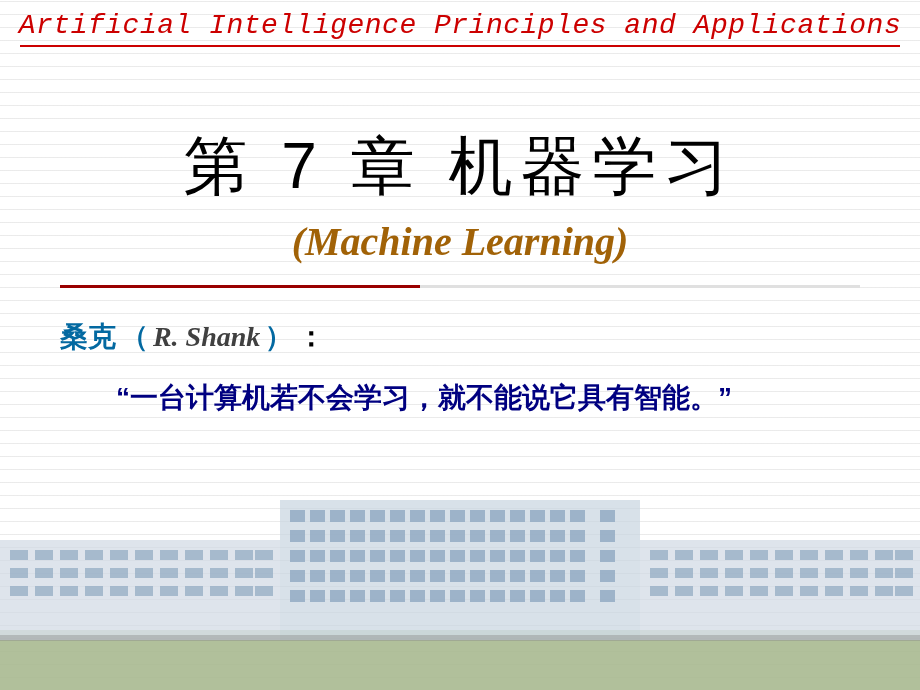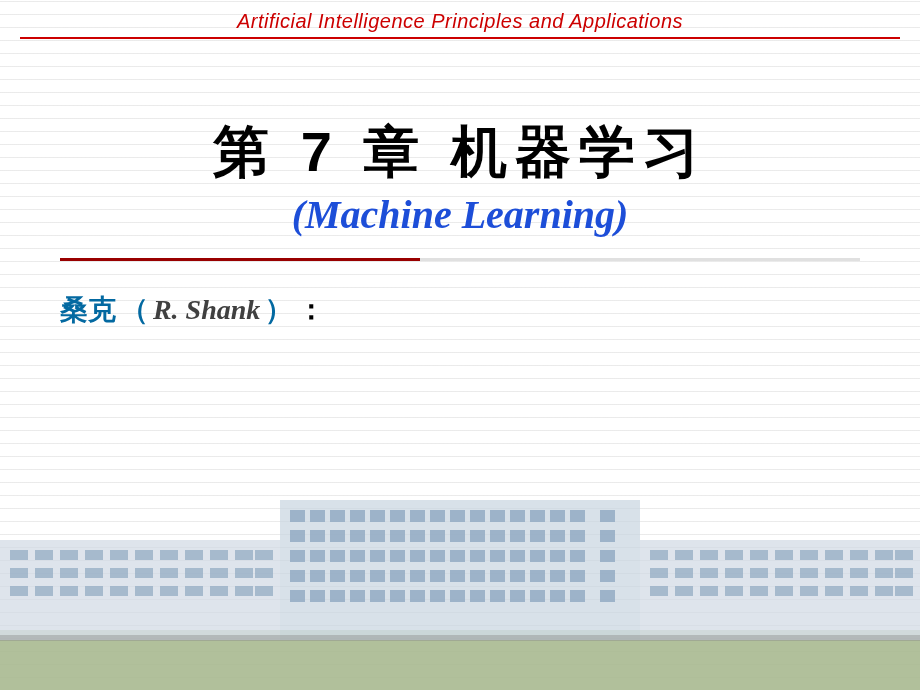--- a/index.html
+++ b/index.html
@@ -45,54 +45,55 @@
     
     .header {
       position: relative;
       z-index: 10;
       text-align: center;
       padding-top: 10px;
       padding-bottom: 6px;
     }
 
     .header-title {
-      font-size: 20px;
+      font-size: 28px;
       color: #cc0000;
-      font-family: Liberation Sans, sans-serif;
+      font-family: Liberation Mono, monospace;
       font-style: italic;
       letter-spacing: 0.5px;
     }
 
     .header-line {
       height: 2px;
       background: #cc0000;
       margin: 4px 20px 0 20px;
     }
 
     
     .content {
       position: relative;
       z-index: 10;
       padding: 20px 60px 20px 60px;
     }
 
     .chapter-title-zh {
-      font-size: 56px;
-      font-weight: bold;
+      font-size: 64px;
+      font-weight: normal;
       color: #000000;
       text-align: center;
       margin-top: 50px;
+      margin-bottom: 8px;
       font-family: 'SimHei', 'Microsoft YaHei', sans-serif;
       letter-spacing: 8px;
     }
 
     .chapter-title-en {
       font-size: 40px;
       font-weight: bold;
-      color: #1d4ed8;
+      color: #a16207;
       text-align: center;
       margin-bottom: 20px;
       font-family: 'Times New Roman', Georgia, serif;
       font-style: italic;
     }
 
     .divider-line {
       position: relative;
       height: 3px;
       background: #e0e0e0;
@@ -346,16 +347,17 @@
     <div class="divider-line"></div>
 
     <div class="author-line">
       <span class="author-name">桑克</span>
       <span class="author-name">（</span>
       <span class="author-name-en">R. Shank</span>
       <span class="author-name">）</span>
       <span class="colon">：</span>
     </div>
 
+    <div class="quote-text">“一台计算机若不会学习，就不能说它具有智能。”</div>
 
   </div>
 
 </div>
 
 </body></html>

